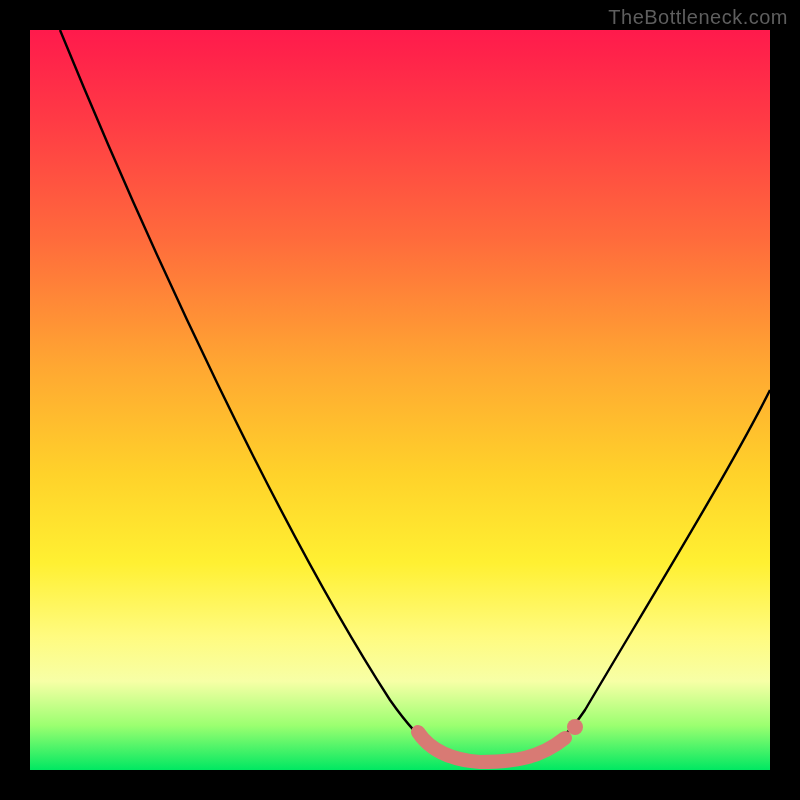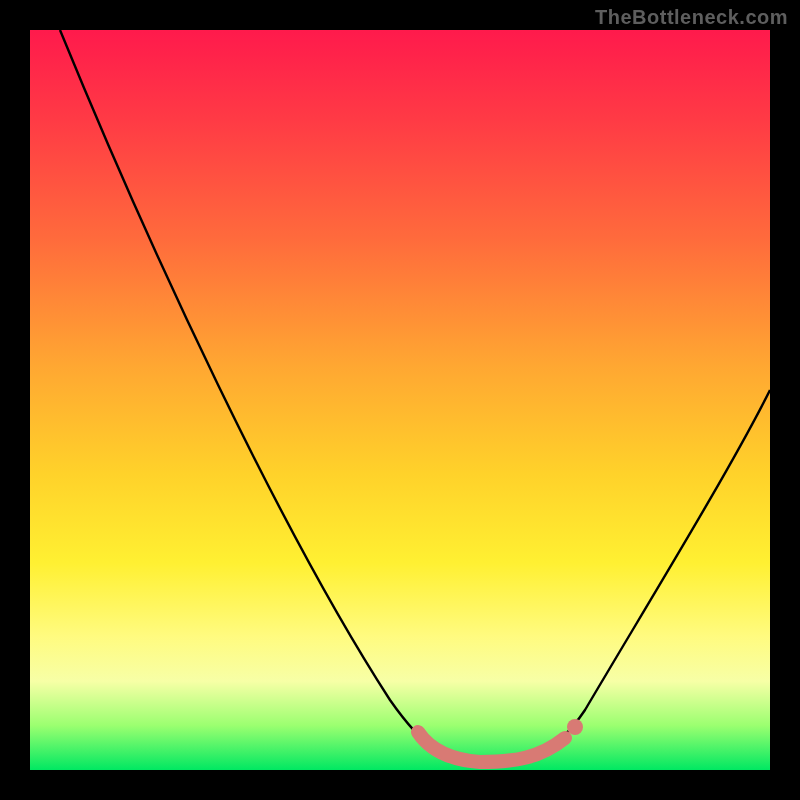--- a/index.html
+++ b/index.html
@@ -45,21 +45,21 @@
     width: 740px;
     height: 740px;
     pointer-events: none;
   }
   .watermark {
     position: absolute;
     top: 6px;
     right: 12px;
     color: #5e5e5e;
     font-size: 20px;
-    font-weight: 700;
+    font-weight: 400;
     letter-spacing: 0.5px;
   }
 </style>
 </head>
 <body>
 
 <div class="frame">
 
   <div class="watermark">TheBottleneck.com</div>
 

